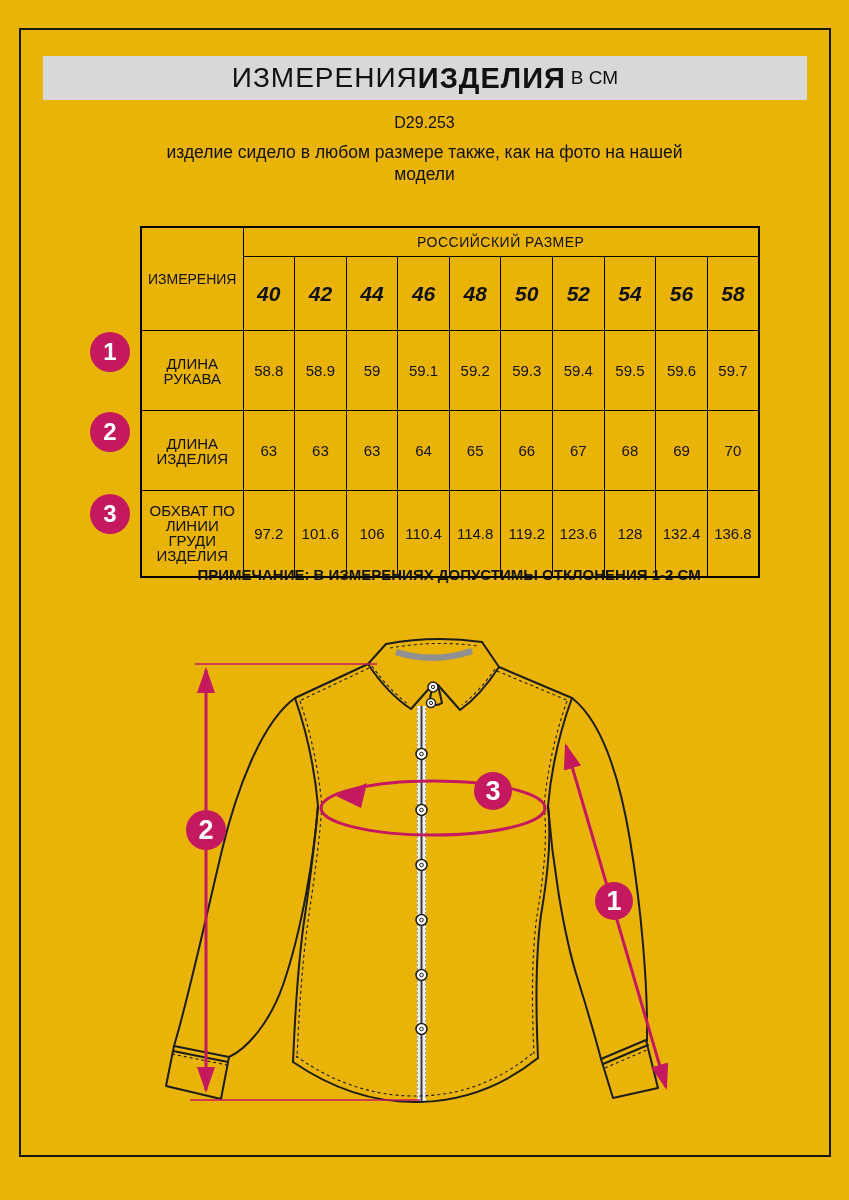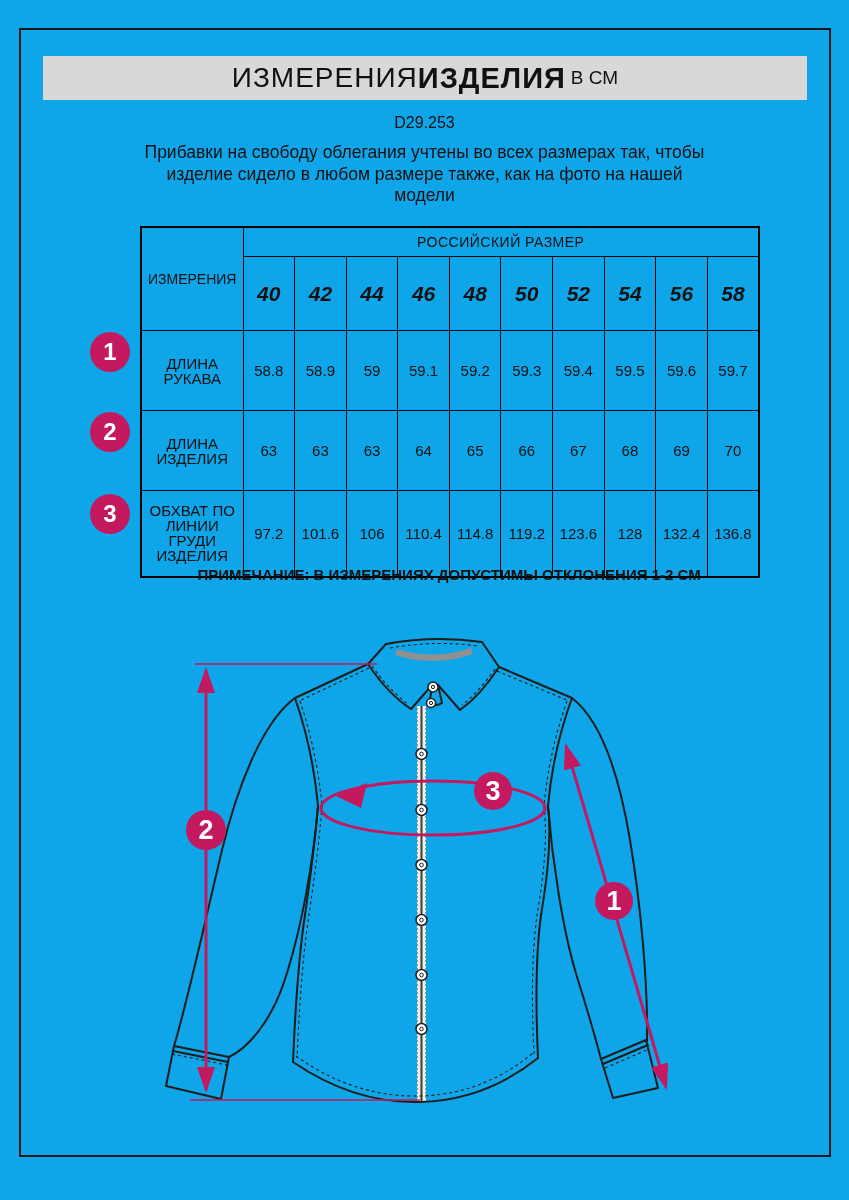--- a/index.html
+++ b/index.html
@@ -1,16 +1,16 @@
 <!DOCTYPE html>
 <html><head>
 <meta charset="utf-8">
 <style>
   html,body{margin:0;padding:0;background:#fff;}
-  .page{position:relative;width:849px;height:1200px;background:#0ea5e9;
+  .page{position:relative;width:849px;height:1200px;background:#eab308;
         font-family:"Liberation Sans", sans-serif;color:#111;overflow:hidden;}
   .frame{position:absolute;left:19px;top:28px;width:808px;height:1125px;border:2px solid #161616;}
   .titlebar{position:absolute;left:43px;top:56px;width:764px;height:44px;background:#d8d8d8;
             display:flex;align-items:center;justify-content:center;}
   .title-main{font-size:28px;letter-spacing:1px;font-weight:400;}
   .title-bold{font-size:29px;font-weight:700;letter-spacing:1px;}
   .title-units{font-size:19px;font-weight:400;margin-left:5px;}
   .code{position:absolute;left:0;top:114px;width:100%;text-align:center;font-size:16px;}
   .intro{position:absolute;left:0;top:142px;width:100%;text-align:center;font-size:17.5px;line-height:21.5px;}
   .size-table{position:absolute;left:140px;top:226px;width:618px;border-collapse:collapse;
@@ -41,21 +41,20 @@
 
   <div class="titlebar">
     <span class="title-main">ИЗМЕРЕНИЯ</span>
     <span class="title-bold">ИЗДЕЛИЯ</span>
     <span class="title-units">В СМ</span>
   </div>
 
   <div class="code">D29.253</div>
 
   <div class="intro">
-    <div>Прибавки на свободу облегания учтены во всех размерах так, чтобы</div>
     <div>изделие сидело в любом размере также, как на фото на нашей</div>
     <div>модели</div>
   </div>
 
   <table class="size-table">
     <colgroup>
       <col style="width:102px">
       <col span="10" style="width:51.6px">
     </colgroup>
     <thead>

